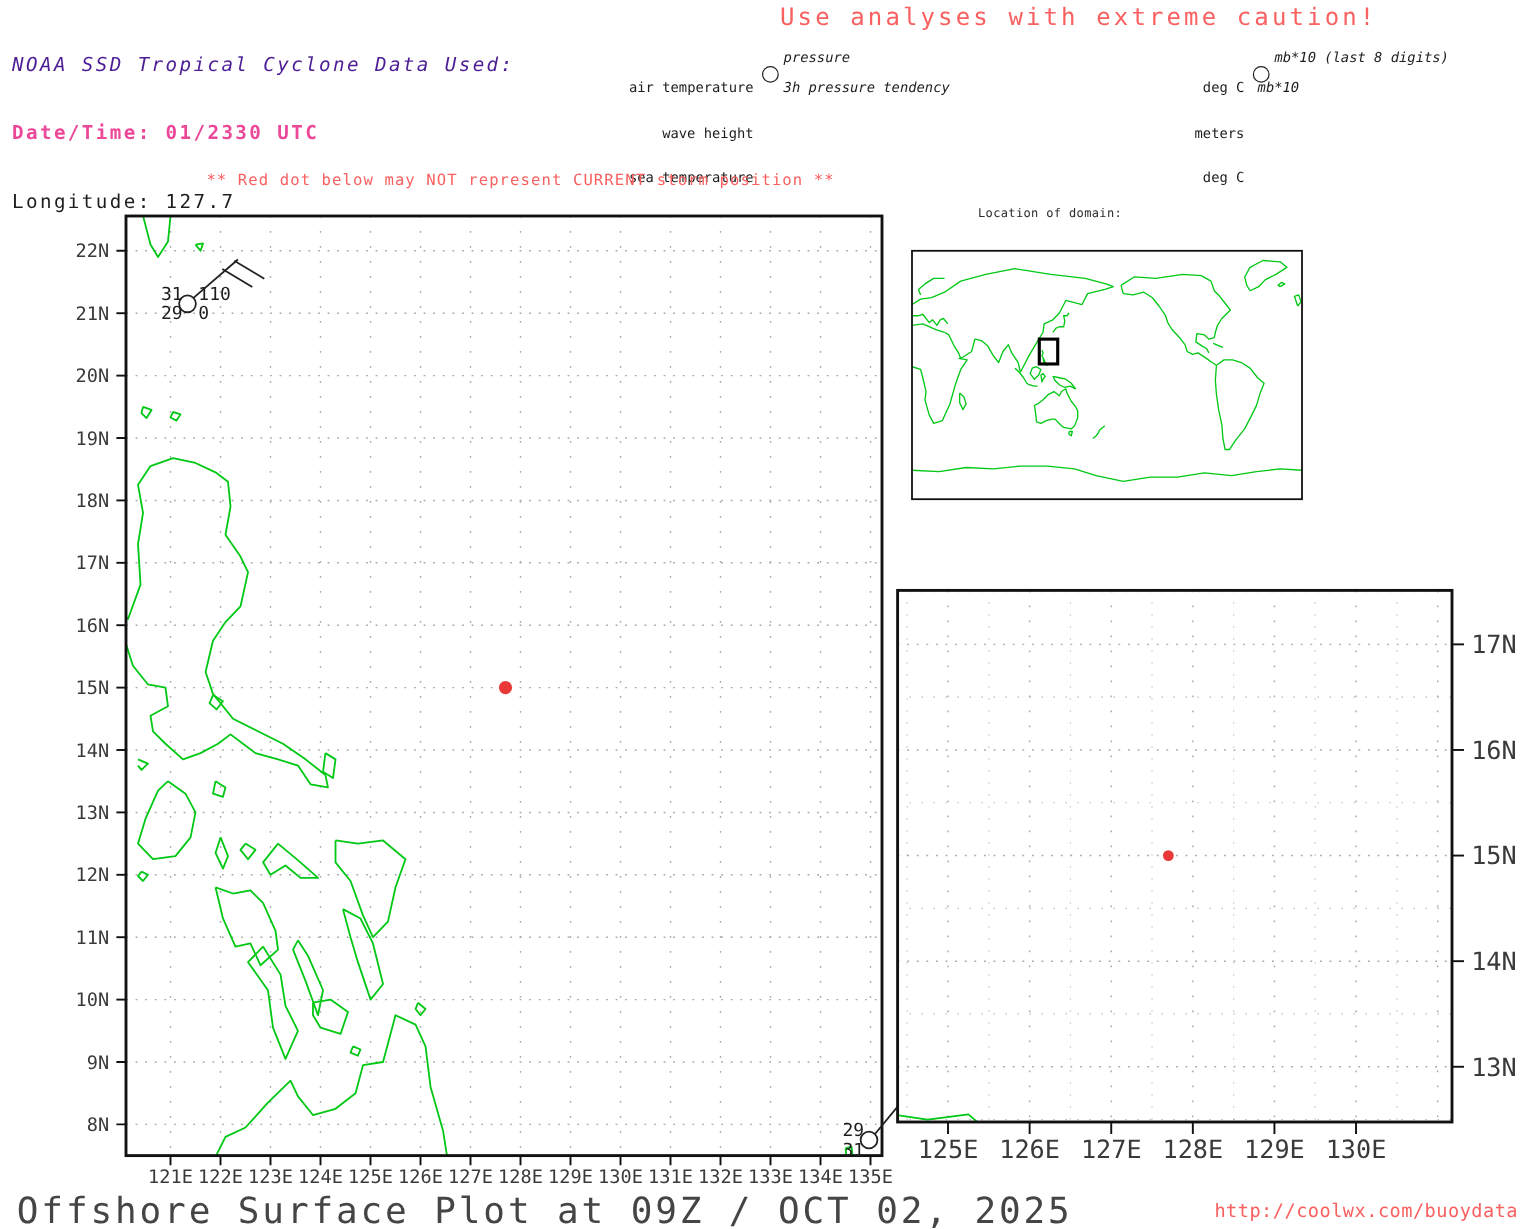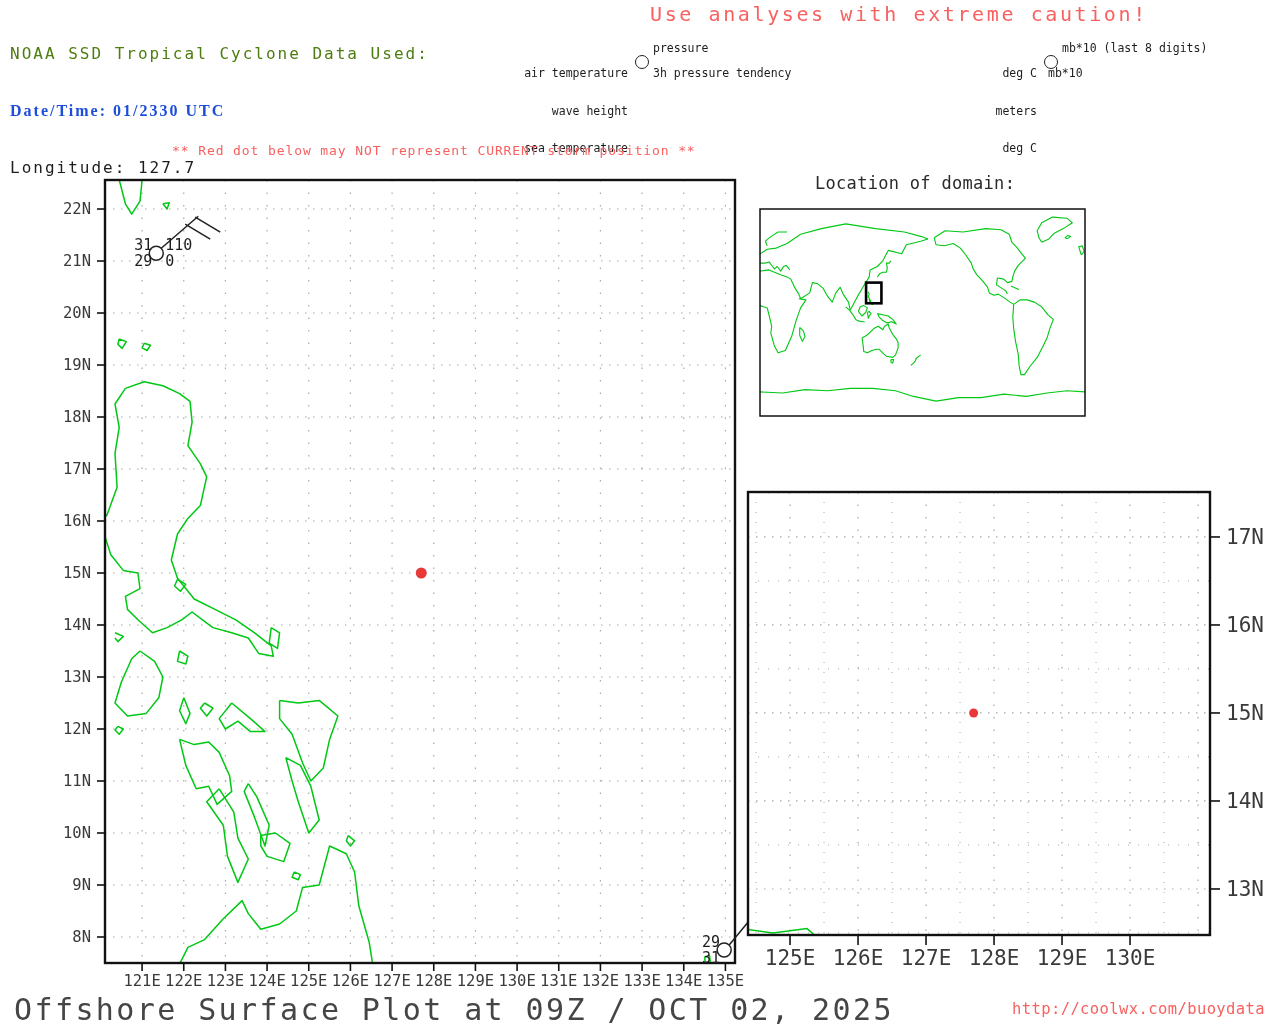--- a/index.html
+++ b/index.html
@@ -1,28 +1,28 @@
 <!DOCTYPE html>
 <html><head>
 <meta charset="utf-8">
 <style>
   html,body{margin:0;padding:0;background:#fff;}
   body{width:1280px;height:1024px;position:relative;overflow:hidden;
        font-family:"DejaVu Sans Mono", monospace;}
   .abs{position:absolute;}
   #info-block{left:10px;top:6px;font-size:16px;line-height:19px;letter-spacing:2px;color:#1d1d1d;white-space:pre;}
-  .red-soft{color:#4d7c0f;}
-  .red-bold{color:#1d4ed8;font-weight:bold;font-family:Liberation Serif, serif;}
+  .red-soft{color:#4c1d95;font-style:italic;}
+  .red-bold{color:#ec4899;font-weight:bold;}
   #caution-title{left:622px;top:2px;font-size:20px;letter-spacing:2.6px;color:#f96060;white-space:nowrap;margin-left:28px;}
   .legend{position:absolute;font-size:11.5px;line-height:12.5px;color:#1d1d1d;}
   .legend .lcol{position:absolute;left:0;top:0;text-align:right;white-space:pre;}
   .legend .circ{position:absolute;width:12px;height:12px;border:1.6px solid #222;border-radius:50%;background:#fff;}
-  .legend .rtop,.legend .rbot{position:absolute;white-space:nowrap;}
+  .legend .rtop,.legend .rbot{position:absolute;white-space:nowrap;font-style:italic;}
   #warning-line{left:172px;top:143px;font-size:13px;letter-spacing:0.9px;color:#f96060;white-space:nowrap;}
-  #inset-title{left:815px;top:173px;font-size:17px;letter-spacing:0.3px;color:#2a2a2a;white-space:nowrap;}
+  #inset-title{left:815px;top:173px;font-size:10px;letter-spacing:0.3px;color:#2a2a2a;white-space:nowrap;}
   #footer-title{left:14px;top:992px;font-size:30px;letter-spacing:2.4px;color:#454545;white-space:nowrap;}
   #footer-url{left:1012px;top:1000px;font-size:15.5px;letter-spacing:0.4px;color:#f96060;white-space:nowrap;text-decoration:none;}
   svg{position:absolute;pointer-events:none;}
   #main-map{left:0;top:140px;}
   #inset-map{left:745px;top:200px;}
   #zoom-map{left:735px;top:470px;}
 </style>
 </head>
 <body>
 

